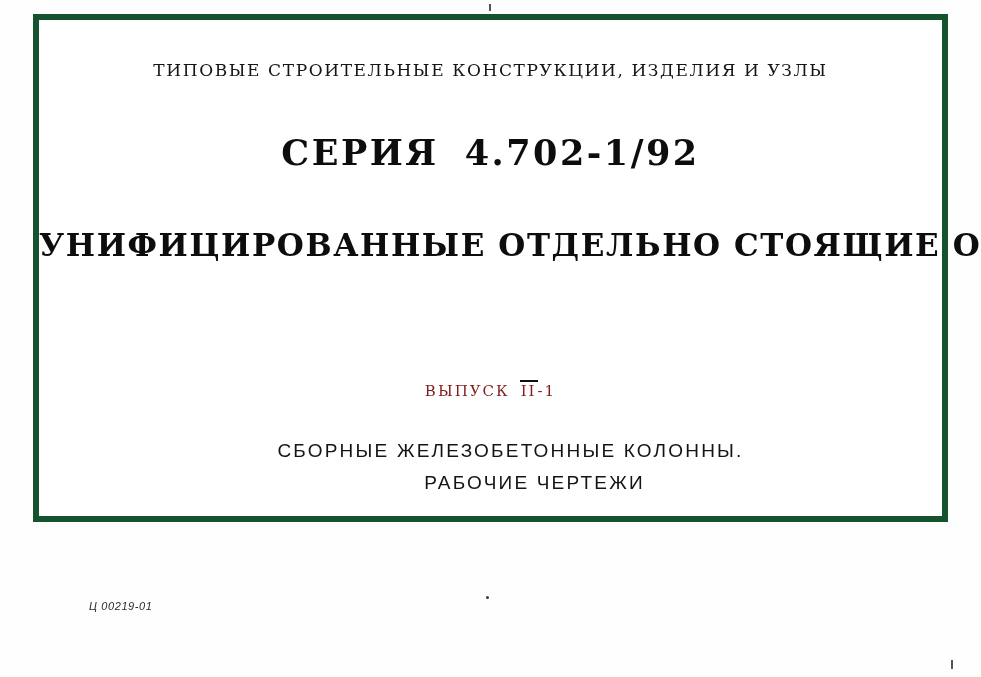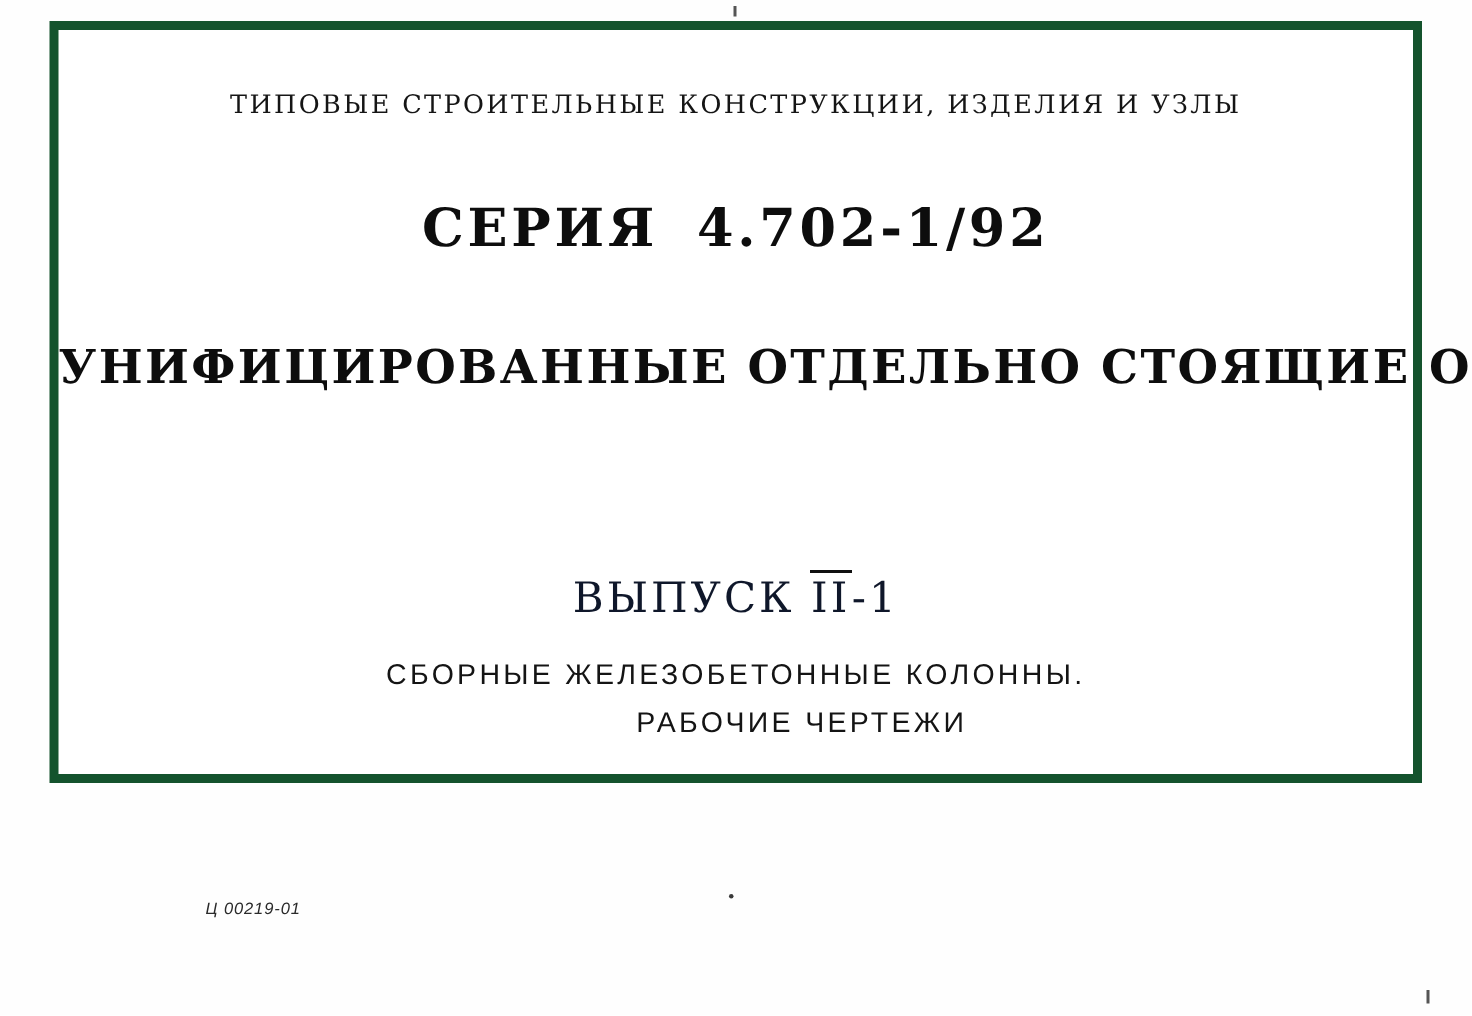--- a/index.html
+++ b/index.html
@@ -80,39 +80,40 @@
   }
   .title-main div {
     white-space: nowrap;
   }
   .line-issue {
     position: absolute;
     top: 360px;
     left: 0;
     width: 100%;
     font-family: "DejaVu Serif", serif;
-    font-size: 28px;
+    font-size: 15px;
     letter-spacing: 2px;
-    color: #0f172a;
+    color: #7f1d1d;
   }
   .line-issue .issue-num {
     border-top: 2px solid #101010;
     padding: 0 1px;
     margin-left: 10px;
     display: inline-block;
   }
   .line-sub1 {
     position: absolute;
     top: 420px;
     left: 0;
     width: 100%;
     font-family: "Liberation Sans", sans-serif;
     font-size: 19px;
     letter-spacing: 2.2px;
     color: #141414;
+    padding-left: 20px;
   }
   .line-sub2 {
     position: absolute;
     top: 452px;
     left: 0;
     width: 100%;
     font-family: "Liberation Sans", sans-serif;
     font-size: 19px;
     letter-spacing: 2.2px;
     color: #141414;
@@ -121,21 +122,20 @@
   .code-stamp {
     position: absolute;
     left: 50px;
     top: 580px;
     font-family: "Liberation Sans", sans-serif;
     font-size: 11px;
     letter-spacing: 0.6px;
     color: #2a2a2a;
     font-style: italic;
     text-align: center;
-    margin-left: 48px;
   }
   .tick {
     position: absolute;
     background: #555;
   }
   .tick-top {
     left: 489px;
     top: 4px;
     width: 2px;
     height: 7px;

